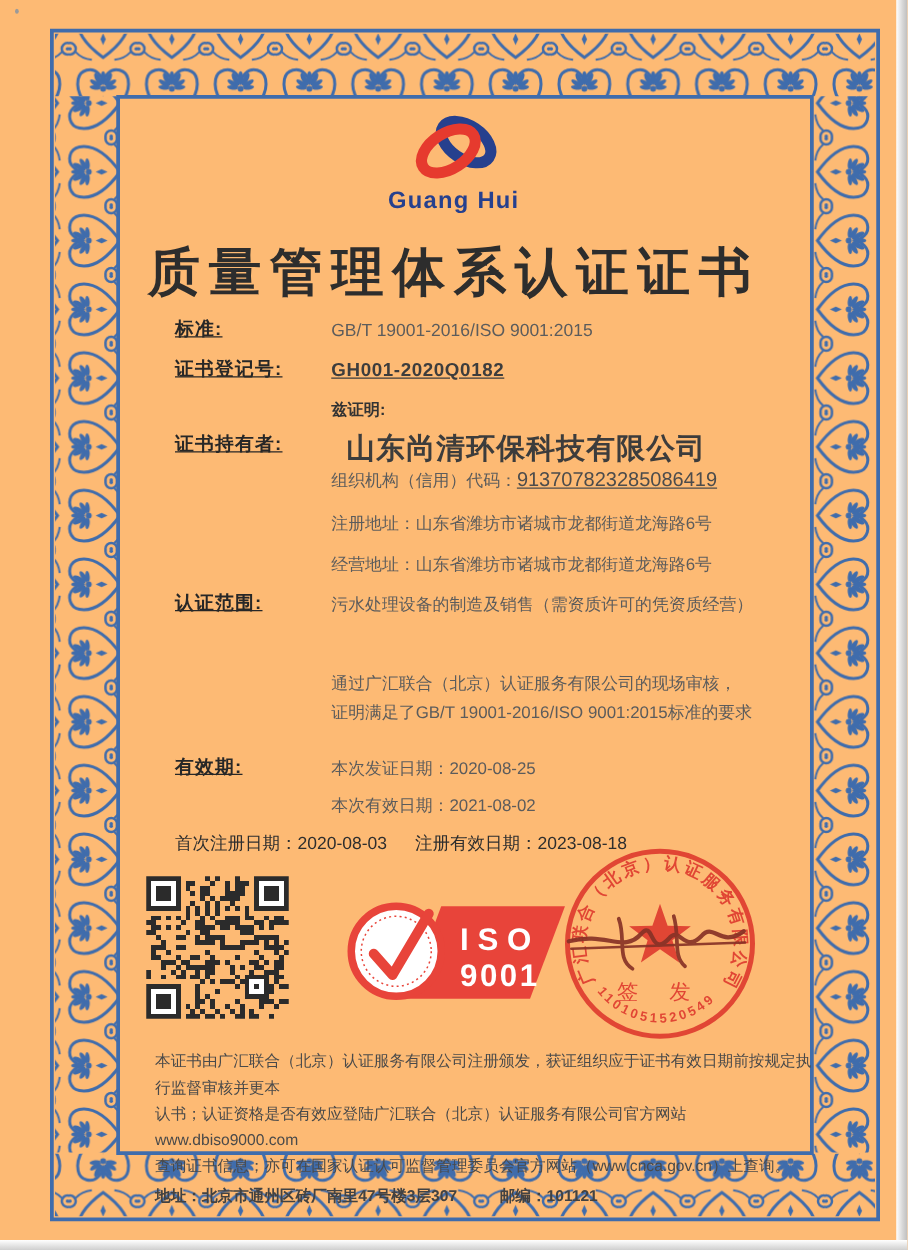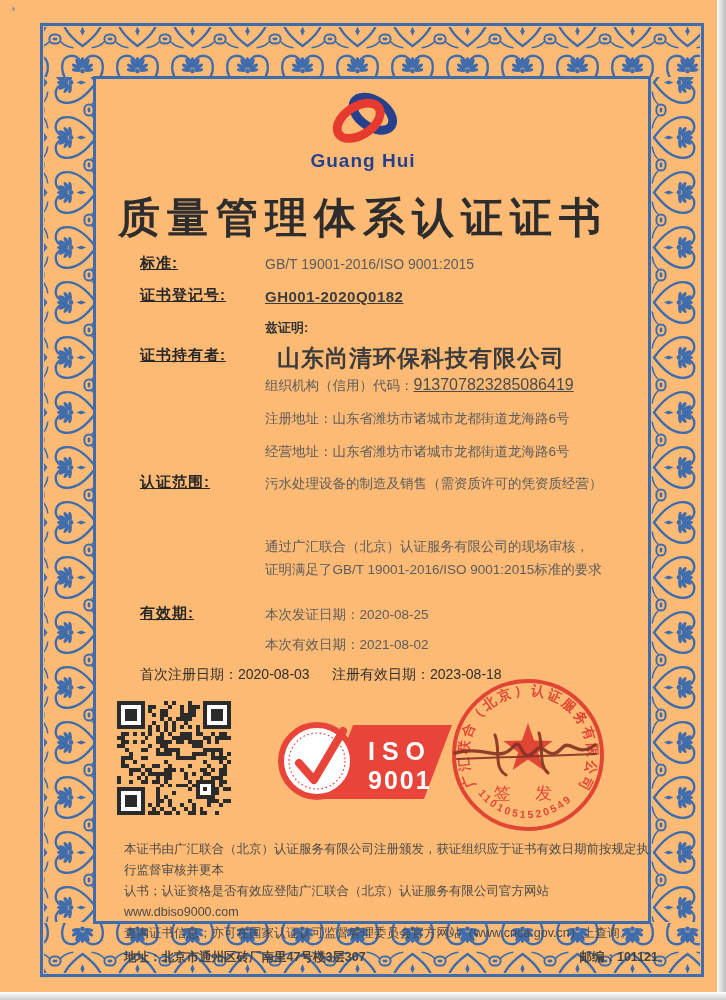--- a/index.html
+++ b/index.html
@@ -28,21 +28,21 @@
   .label{font-weight:bold;font-size:15px;color:#272727;letter-spacing:1px;text-decoration:underline;}
   .val{font-size:14px;color:#5c5c5c;}
   .val-strong{font-size:15px;font-weight:bold;color:#3d3d3d;letter-spacing:.5px;text-decoration:underline;}
   .val-holder{font-size:23px;font-weight:600;color:#3c3c3c;letter-spacing:1px;margin-left:12px;}
   .val-small{font-size:13.5px;color:#5c5c5c;}
   .mini-bold{font-size:13px;font-weight:bold;color:#333;}
   .date-bold{font-size:14px;font-weight:normal;color:#2e2e2e;}
   .org-num{font-size:16px;color:#4c4c4c;text-decoration:underline;}
   
   .footer{left:98px;top:839px;width:534px;font-size:12.5px;line-height:21px;color:#4a4a4a;margin-left:26px;}
-  .footer-address-row{display:flex;justify-content:space-between;gap:34px;margin-top:3px;font-weight:600;color:#424242;}
+  .footer-address-row{display:flex;justify-content:flex-start;gap:34px;margin-top:3px;font-weight:600;color:#424242;}
   svg text{font-family:"Liberation Sans","DejaVu Sans",sans-serif;}
 </style>
 </head>
 <body>
 
 <div class="page">
 
   <svg class="frame" viewBox="0 0 726 1000" aria-hidden="true">
     <defs>
       <g id="motif" fill="none" stroke="currentColor">

